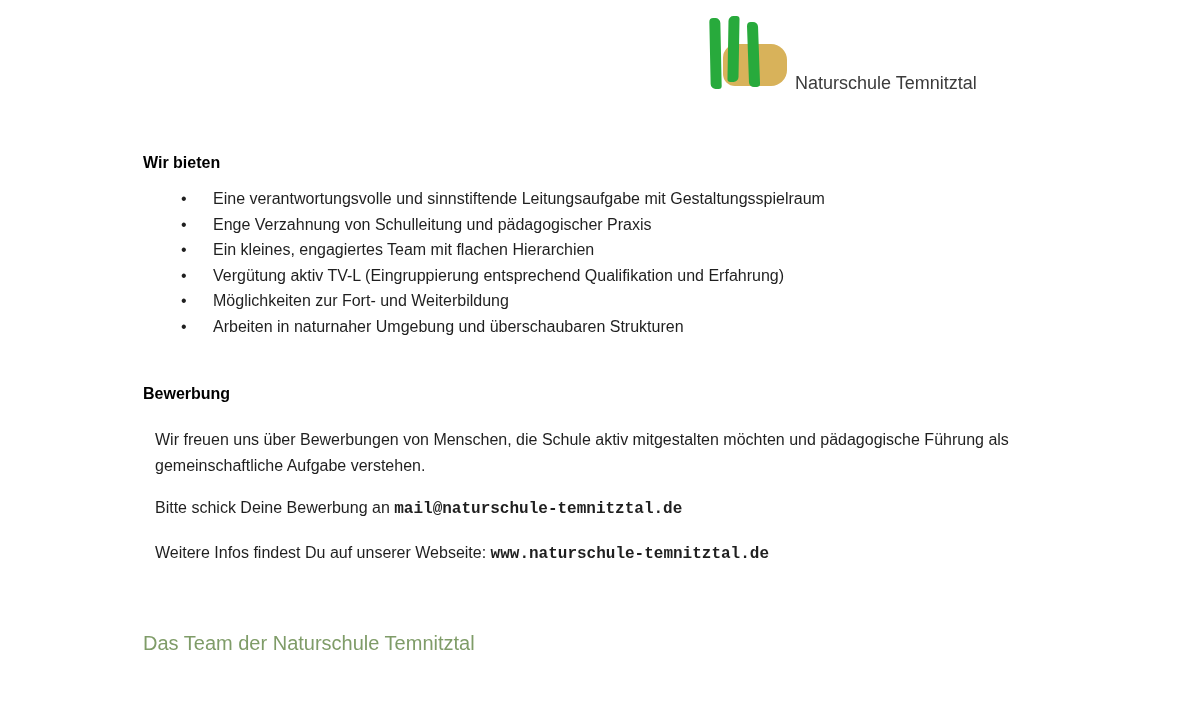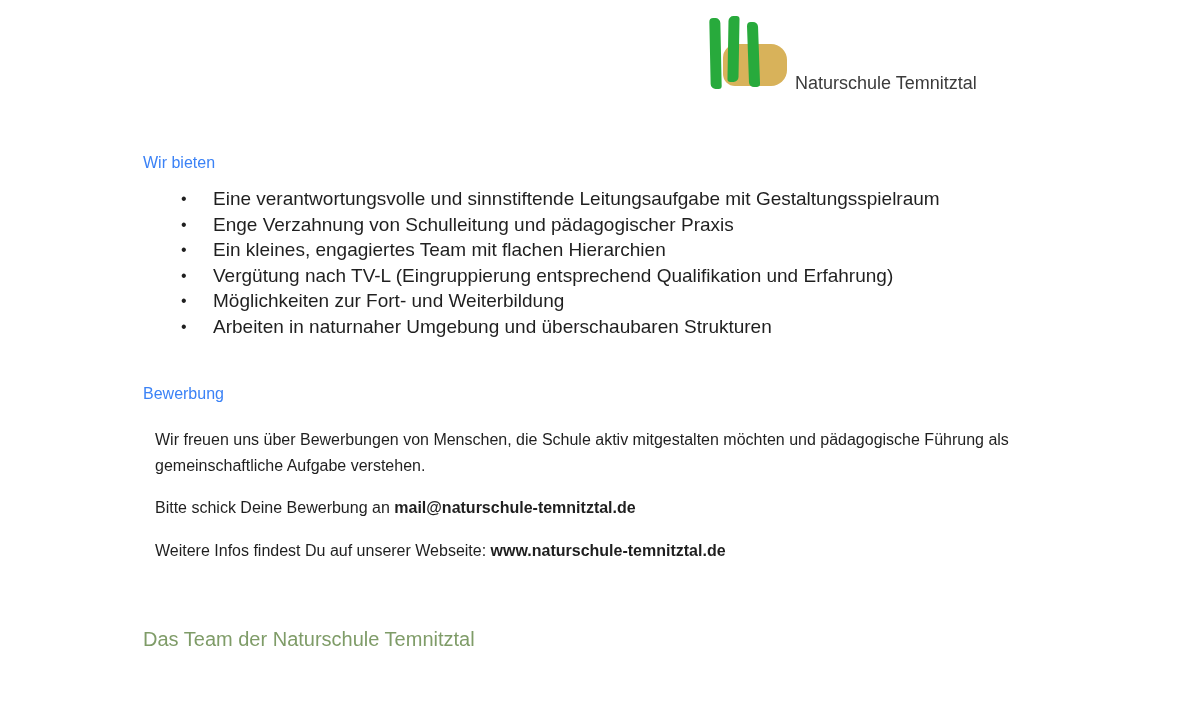--- a/index.html
+++ b/index.html
@@ -55,54 +55,54 @@
     margin-left: 7px;
     padding-bottom: 2px;
   }
 
   
   main {
     margin-left: 143px;
     margin-right: 140px;
   }
   .heading {
-    color: #3b82f6;
+    color: #000000;
     font-size: 16px;
-    font-weight: 400;
+    font-weight: 700;
     line-height: 22px;
     margin: 0;
   }
   #offer-heading { margin-top: 56px; }
   #application-heading { margin-top: 44px; }
 
   ul.offer-list {
     list-style: none;
     margin: 12px 0 0 0;
     padding: 0 0 0 70px;
-    font-size: 19px;
+    font-size: 16px;
     line-height: 25.5px;
   }
   ul.offer-list li { position: relative; }
   ul.offer-list li::before {
     content: "\2022";
     position: absolute;
     left: -32px;
     font-size: 16px;
   }
 
   p.body {
     font-size: 16px;
     line-height: 25.5px;
     margin: 12px;
     max-width: 900px;
   }
   #application-intro { margin-top: 22px; }
   #email-line { margin-top: 17px; }
   #website-line { margin-top: 17px; }
-  p.body strong { font-weight: 700; }
+  p.body strong { font-weight: 700; font-family: Liberation Mono, monospace; }
 
   .footer-line {
     color: #7f9c68;
     font-size: 20px;
     line-height: 24px;
     margin: 0;
     font-weight: 400;
   }
   #team-line { margin-top: 64px; }
   #date-line { margin-top: 22px; }
@@ -123,21 +123,21 @@
   </header>
 
   <main>
 
     <h2 class="heading" id="offer-heading">Wir bieten</h2>
 
     <ul class="offer-list">
       <li>Eine verantwortungsvolle und sinnstiftende Leitungsaufgabe mit Gestaltungsspielraum</li>
       <li>Enge Verzahnung von Schulleitung und pädagogischer Praxis</li>
       <li>Ein kleines, engagiertes Team mit flachen Hierarchien</li>
-      <li>Vergütung nach TV-L (Eingruppierung entsprechend Qualifikation und Erfahrung)</li>
+      <li>Vergütung aktiv TV-L (Eingruppierung entsprechend Qualifikation und Erfahrung)</li>
       <li>Möglichkeiten zur Fort- und Weiterbildung</li>
       <li>Arbeiten in naturnaher Umgebung und überschaubaren Strukturen</li>
     </ul>
 
     <h2 class="heading" id="application-heading">Bewerbung</h2>
 
     <p class="body" id="application-intro">Wir freuen uns über Bewerbungen von Menschen, die Schule aktiv mitgestalten möchten und pädagogische Führung als gemeinschaftliche Aufgabe verstehen.</p>
 
     <p class="body" id="email-line">
       <span>Bitte schick Deine Bewerbung an </span><strong>mail@naturschule-temnitztal.de</strong>

